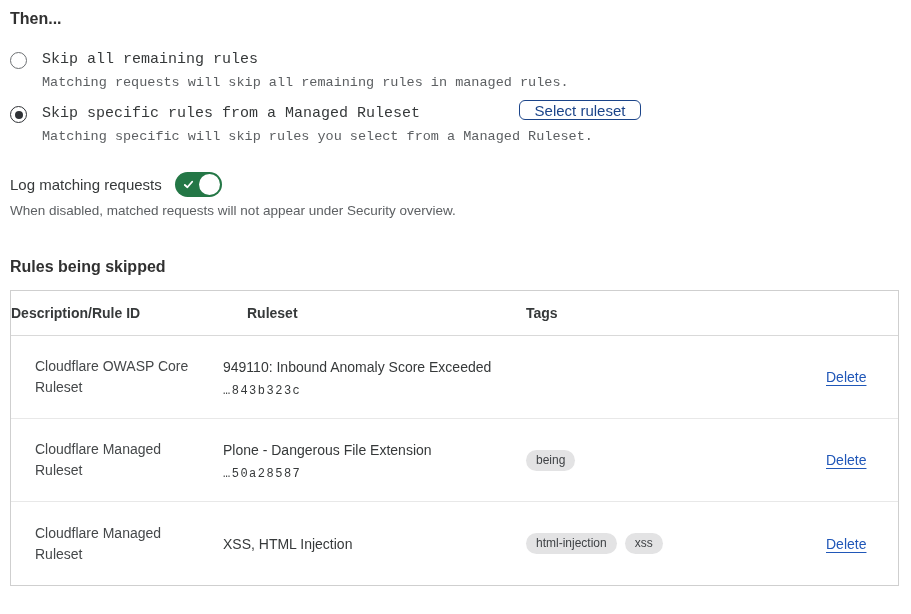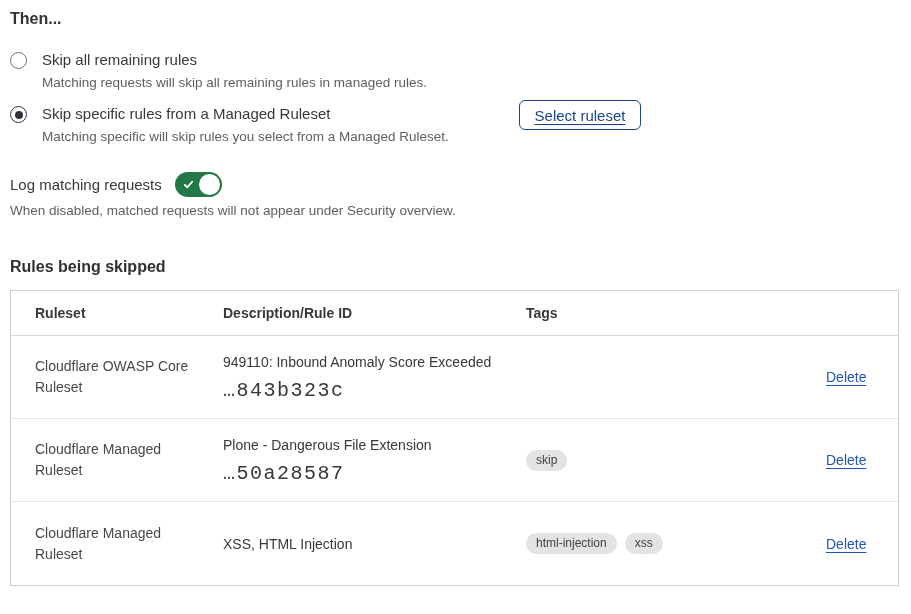--- a/index.html
+++ b/index.html
@@ -17,38 +17,38 @@
   .then-heading {
     position: absolute; left: 10px; top: 10px; margin: 0;
     font-size: 16px; font-weight: 700; color: #313131;
   }
   .rules-heading {
     position: absolute; left: 10px; top: 258px; margin: 0;
     font-size: 16px; font-weight: 700; color: #313131;
   }
 
   
-  .option { position: absolute; left: 10px; padding-left: 32px; }
+  .option { position: absolute; left: 10px; padding-left: 32px; font-family: Liberation Mono, monospace; }
   .option-1 { top: 50px; }
   .option-2 { top: 104px; }
   .radio {
     position: absolute; left: 0; top: 2px;
     width: 17px; height: 17px; border: 1px solid #6d7073;
     border-radius: 50%; background: #fff; display: flex;
     align-items: center; justify-content: center;
   }
   .radio.selected { border: 1.5px solid #2f3236; }
   .radio .dot { width: 8px; height: 8px; border-radius: 50%; background: #2f3236; }
   .opt-label { font-size: 15px; line-height: 20px; color: #36393a; }
   .opt-desc { margin-top: 4px; font-size: 13.5px; line-height: 17px; color: #5d6063; }
 
   
   .select-btn {
     position: absolute; left: 519px; top: 100px;
-    width: 122px; height: 30px; padding: 0;
+    width: 122px; height: 20px; padding: 0;
     background: #ffffff;
     border: 1px solid var(--button-blue, #1b4489);
     border-radius: 6px;
     color: var(--button-blue, #1b4489);
     font-family: inherit; font-size: 15px;
     display: flex; align-items: center; justify-content: center;
     cursor: pointer;
   }
   .btn-label { text-decoration: underline; text-underline-offset: 3px; }
 
@@ -86,21 +86,21 @@
   .thead { height: 45px; border-bottom: 1px solid #d9d9d9; }
   .th { font-size: 14px; font-weight: 600; color: #36393a; }
   .trow { height: 83px; border-bottom: 1px solid #e8e8e8; }
   .trow:last-child { border-bottom: none; }
   .c1 { padding-left: 24px; padding-right: 33px; }
   .td.c1 { font-size: 14px; line-height: 21px; color: #45484a; }
   .desc-line { font-size: 14px; line-height: 20px; color: #36393a; }
   .rule-id {
     margin-top: 7px;
     font-family: "Liberation Mono", monospace;
-    font-size: 20px; letter-spacing: 1.5px; color: #36393a;
+    font-size: 12px; letter-spacing: 1.5px; color: #36393a;
   }
   .c3.cell-tags { display: flex; gap: 8px; align-items: center; }
   .tag {
     background: var(--tag-background, #e3e3e4);
     border-radius: 11px; padding: 3px 10px;
     font-size: 12px; line-height: 15px; color: #3f4245; white-space: nowrap;
   }
   .c4 { text-align: right; padding-right: 33px; }
   .delete-link {
     color: var(--link-blue, #2057b8); font-size: 14px;
@@ -141,22 +141,22 @@
       <span class="knob"></span>
     </div>
   </div>
   <div class="log-desc">When disabled, matched requests will not appear under Security overview.</div>
 
   <h3 class="rules-heading">Rules being skipped</h3>
 
   <div class="rules-table">
 
     <div class="thead">
+      <div class="th c2">Description/Rule ID</div>
       <div class="th c1">Ruleset</div>
-      <div class="th c2">Description/Rule ID</div>
       <div class="th c3">Tags</div>
       <div class="th c4"></div>
     </div>
 
     <div class="trow">
       <div class="td c1">Cloudflare OWASP Core Ruleset</div>
       <div class="td c2">
         <div class="desc-line">949110: Inbound Anomaly Score Exceeded</div>
         <div class="rule-id">…843b323c</div>
       </div>
@@ -166,21 +166,21 @@
       </div>
     </div>
 
     <div class="trow">
       <div class="td c1">Cloudflare Managed Ruleset</div>
       <div class="td c2">
         <div class="desc-line">Plone - Dangerous File Extension</div>
         <div class="rule-id">…50a28587</div>
       </div>
       <div class="td c3 cell-tags">
-        <span class="tag">skip</span>
+        <span class="tag">being</span>
       </div>
       <div class="td c4">
         <a class="delete-link">Delete</a>
       </div>
     </div>
 
     <div class="trow">
       <div class="td c1">Cloudflare Managed Ruleset</div>
       <div class="td c2">
         <div class="desc-line">XSS, HTML Injection</div>

